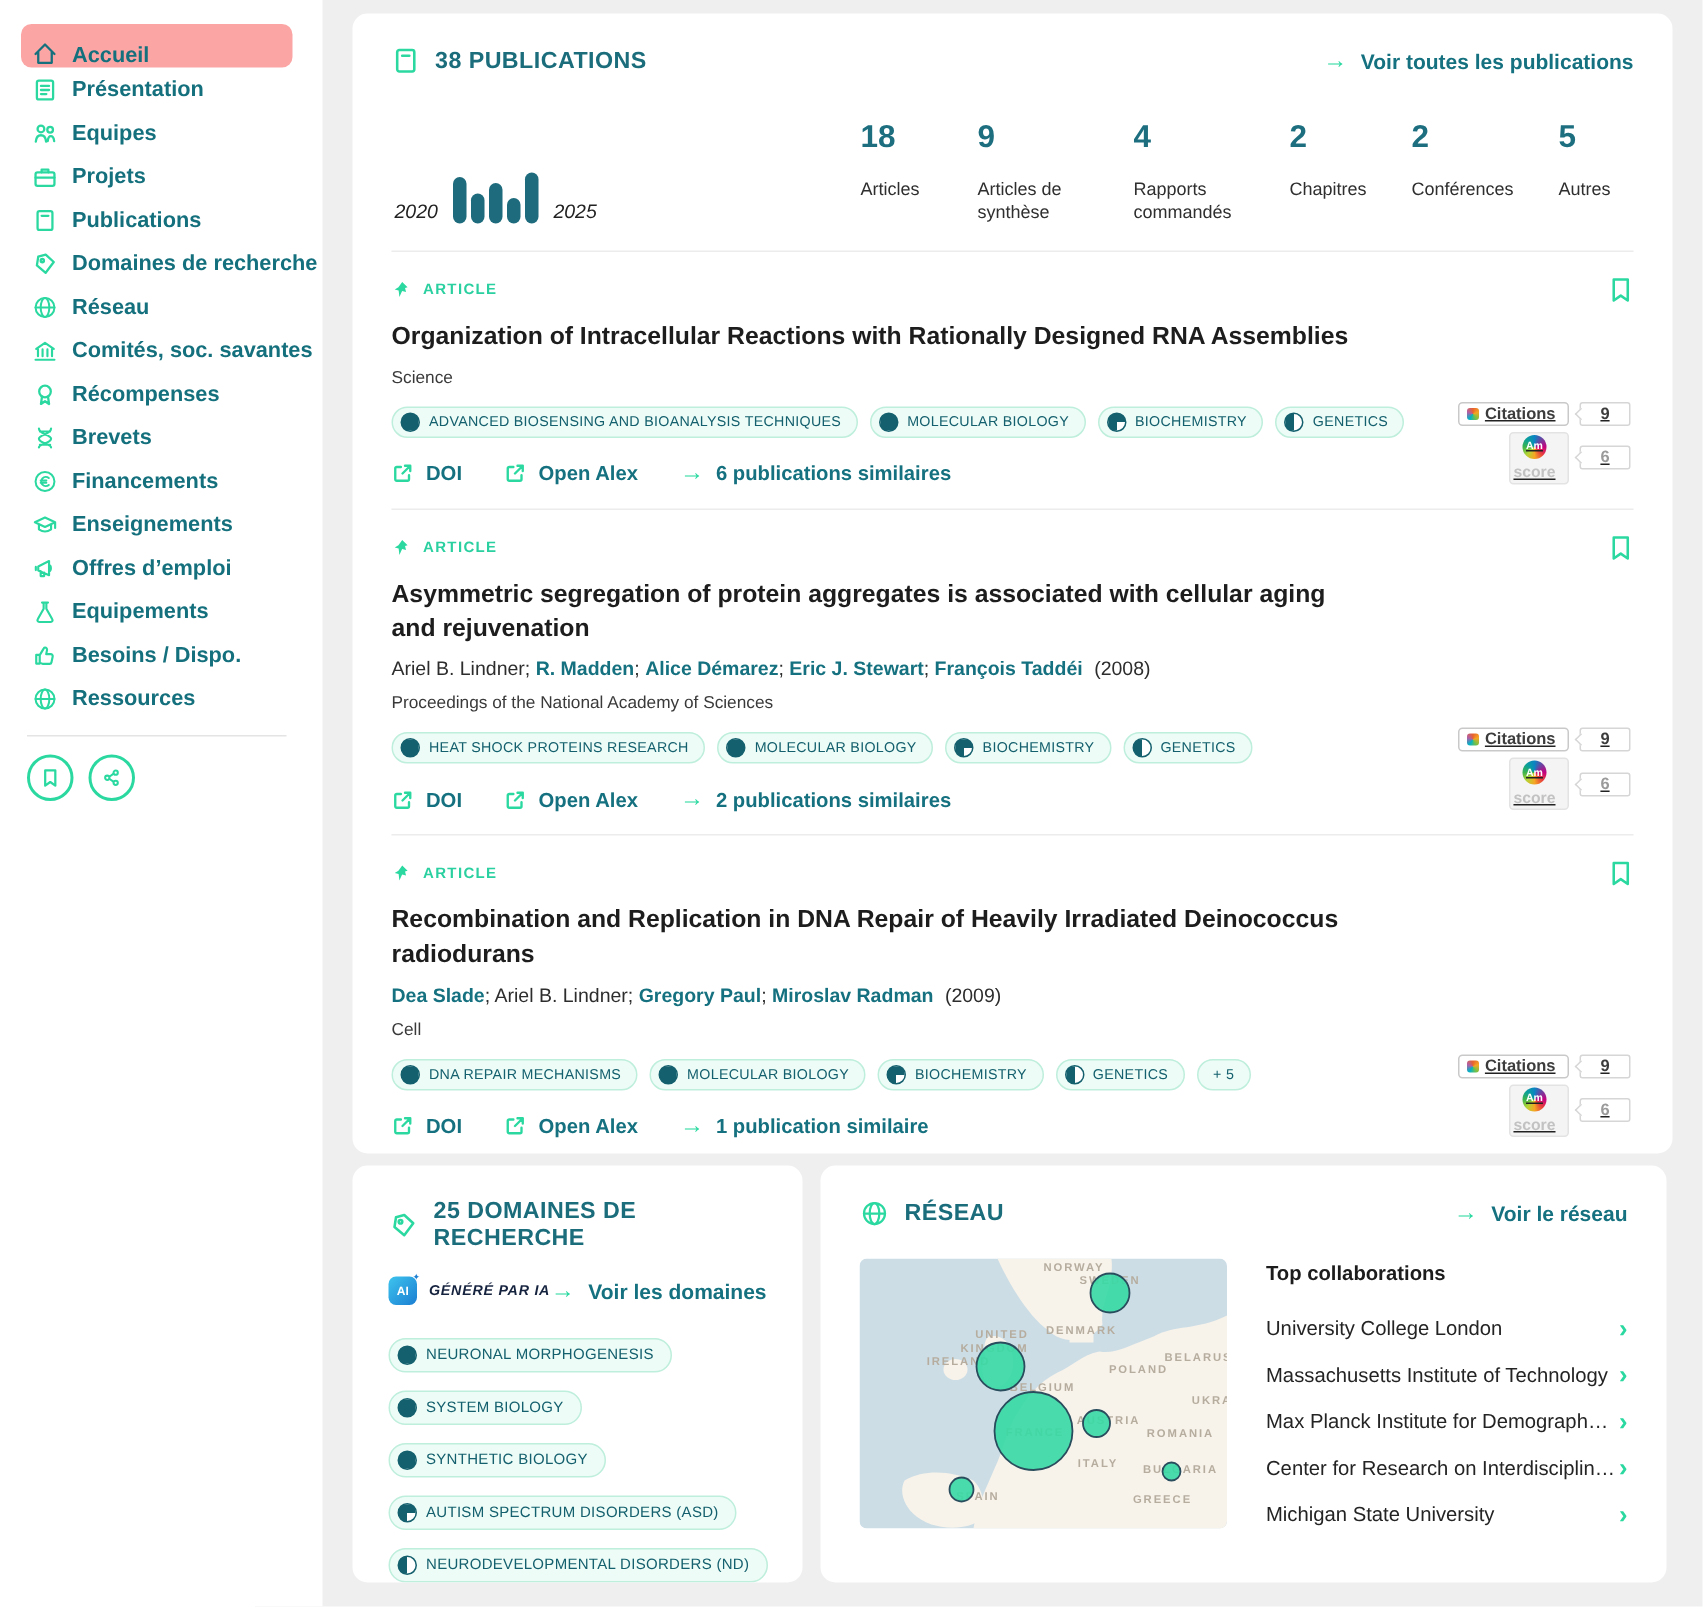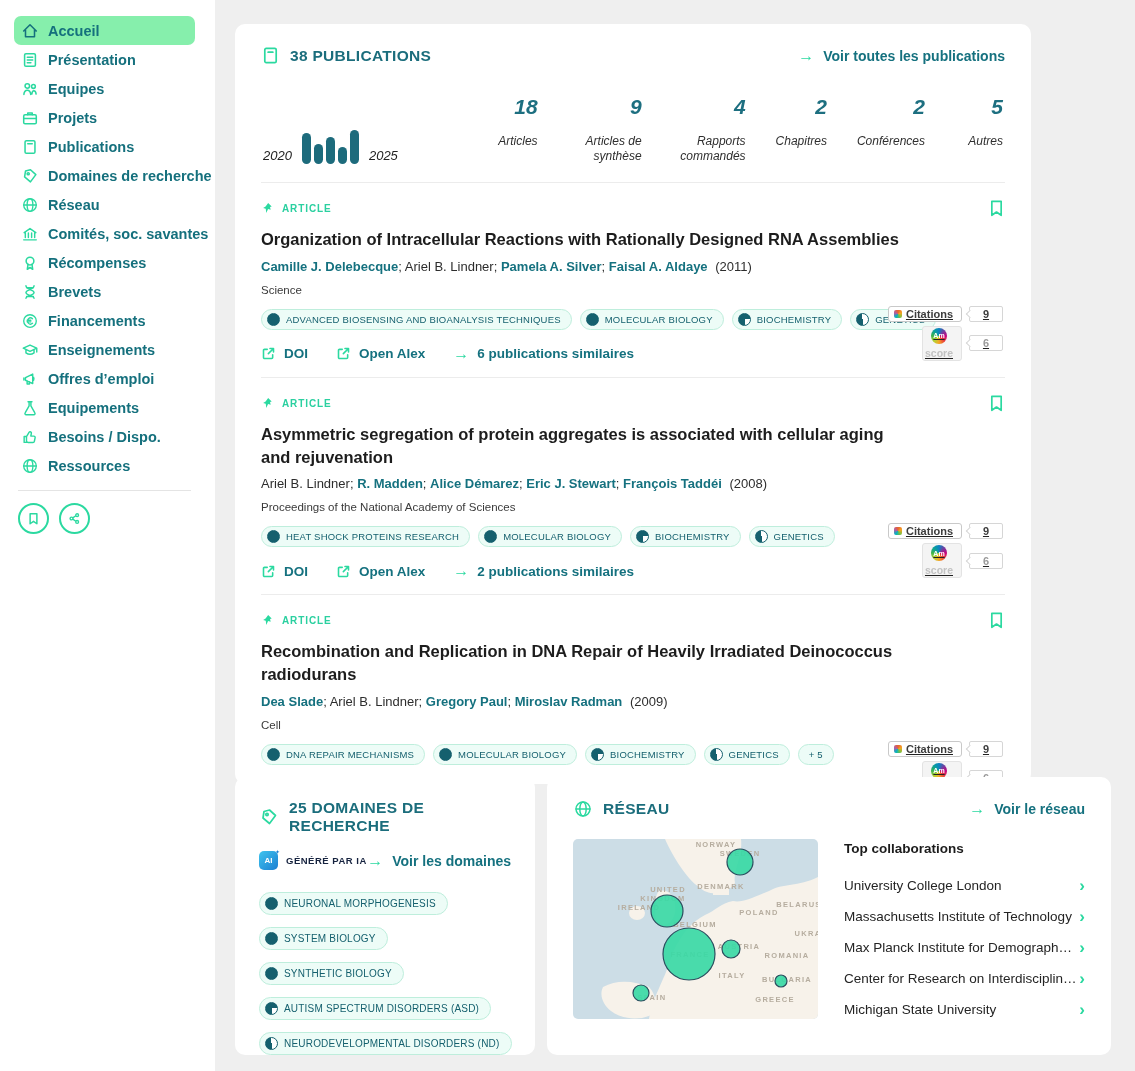--- a/index.html
+++ b/index.html
@@ -7,43 +7,43 @@
   body {
     font-family: "Liberation Sans", "DejaVu Sans", sans-serif;
     background:#efefef; position:relative; overflow:hidden;
     color:#222;
   }
   
   .sidebar { position:absolute; left:0; top:0; width:215px; height:1071px; background:#fff; padding:16px 20px 0 14px; }
   .nav-item { display:flex; align-items:center; gap:9px; height:29px; padding:0 7px; border-radius:7px;
               color:#15707d; font-size:14.5px; font-weight:600; cursor:pointer; white-space:nowrap; }
   .nav-item .nav-icon { color:#2bd9a0; display:flex; flex:none; }
-  .nav-item.active { background:#86efac; }
+  .nav-item.active { background:#fca5a5;align-items:flex-end; }
   .nav-item.active .nav-icon { color:#15707d; }
   .nav-divider { border:none; border-top:1px solid #e4e4e4; margin:10px 4px 12px 4px; }
   .nav-circles { display:flex; gap:10px; padding-left:4px; }
   .circle-btn { width:31px; height:31px; border-radius:50%; border:2px solid #2bd9a0; background:#fff;
                 color:#2bd9a0; display:flex; align-items:center; justify-content:center; cursor:pointer; }
   
-  .main-card { position:absolute; left:235px; top:24px; width:796px; height:760px; background:#fff;
+  .main-card { position:absolute; left:235px; top:9px; width:880px; height:760px; background:#fff;
                border-radius:10px; padding:22px 26px 0 26px; overflow:hidden; }
   .card-header { display:flex; align-items:center; }
   .card-header .hicon { color:#2bd9a0; display:flex; margin-right:10px; }
   .card-title { color:#1b6d7c; font-size:15.5px; font-weight:700; letter-spacing:.3px; }
   .hlink { margin-left:auto; display:flex; align-items:center; gap:9px; color:#15717f;
            font-size:14px; font-weight:700; cursor:pointer; }
   .hlink .arrow, .arrow { color:#2bd9a0; font-size:16px; font-weight:700; }
   
   .overview-row { display:flex; align-items:flex-end; margin:30px 2px 18px 2px; }
   .chart-wrap { display:flex; align-items:flex-end; gap:10px;font-style:italic; }
   .chart-year { font-size:13px; color:#222; padding-bottom:1px; }
   .bars { display:flex; align-items:flex-end; gap:3px; height:38px; }
   .bar { width:9px; border-radius:4.5px; background:#1d6b7c; }
   .stats { display:flex; gap:30px; margin-left:auto; }
-  .stat { text-align:right; min-width:48px;font-style:italic; }
+  .stat { text-align:left; min-width:48px; }
   .stat-num { font-size:21px; font-weight:700; color:#1d6f80; }
   .stat-label { font-size:12px; color:#2f2f2f; margin-top:15px; line-height:1.25; max-width:74px; }
   
   .pub { border-top:1px solid #ececec; padding:16px 0 14px 0; position:relative; }
   .pub-top { display:flex; align-items:center; gap:8px; }
   .pin { color:#2bd9a0; display:flex; }
   .article-label { color:#2bd0a0; font-size:10px; font-weight:700; letter-spacing:.9px; }
   .bookmark-btn { margin-left:auto; background:none; border:none; color:#2bd9a0; cursor:pointer; display:flex; }
   .pub-title { font-size:16.5px; font-weight:700; color:#1d1d1d; margin:10px 0 8px 0; max-width:655px; line-height:1.38; }
   .pub-authors { font-size:13px; color:#2d2d2d; }
@@ -79,21 +79,21 @@
   .alt-ring span { font-size:7px; font-weight:700; color:#fff; }
   .score-label { font-size:10.5px; font-weight:700; color:#c2c2c2; }
   
   .domains-card { position:absolute; left:235px; top:777px; width:300px; height:278px; background:#fff;
                   border-radius:10px; padding:22px 24px; overflow:hidden; }
   .ai-row { display:flex; align-items:center; margin-top:16px; }
   .ai-badge { width:19px; height:19px; border-radius:5px; background:linear-gradient(135deg,#3ec4ee,#1b7ed2);
               color:#fff; font-size:8px; font-weight:700; display:flex; align-items:center; justify-content:center;
               margin-right:8px; position:relative; }
   .ai-badge::after { content:"✦"; position:absolute; top:-3px; right:-2px; font-size:6px; color:#1b7ed2; }
-  .ai-label { font-size:9.5px; font-weight:700; color:#16233f; letter-spacing:.5px; }
+  .ai-label { font-size:9.5px; font-weight:700; color:#16233f; letter-spacing:.5px;font-style:italic; }
   .ai-row .hlink { font-size:14px; }
   .domain-pills { display:flex; flex-direction:column; align-items:flex-start; gap:12px; margin-top:22px; }
   .domain-pills .pill { font-size:10px; padding:4px 11px 4px 5px; border-radius:13px; }
   .network-card { position:absolute; left:547px; top:777px; width:564px; height:278px; background:#fff;
                   border-radius:10px; padding:22px 26px; overflow:hidden; }
   .network-body { display:flex; gap:26px; margin-top:20px; }
   .map { width:245px; height:180px; border-radius:5px; flex:none; }
   .map text { font-size:7.5px; font-weight:600; fill:#b6ad9f; letter-spacing:1.3px; }
   .collabs { flex:1; padding-top:2px; }
   .collab-title { font-size:13.5px; font-weight:700; color:#1c1c1c; margin-bottom:14px; }
@@ -326,27 +326,20 @@
           </svg>
         </span>
       <span class="article-label">ARTICLE</span>
       <button class="bookmark-btn">
           <svg width="17" height="19" viewBox="0 0 20 22" fill="none" stroke="currentColor" stroke-width="2" stroke-linejoin="round">
             <path d="M4.5 2.5h11V19l-5.5-3.8L4.5 19Z"></path>
           </svg>
         </button>
     </div>
     <h2 class="pub-title">Organization of Intracellular Reactions with Rationally Designed RNA Assemblies</h2>
-    <p class="pub-authors">
-      <span class="author link">Camille J. Delebecque</span>
-      <span class="author">Ariel B. Lindner</span>
-      <span class="author link">Pamela A. Silver</span>
-      <span class="author link last">Faisal A. Aldaye</span>
-      <span class="year">(2011)</span>
-    </p>
     <p class="pub-journal">Science</p>
     <div class="tag-row">
       <span class="pill">
           <i class="pie" style="background: conic-gradient(from 180deg, rgb(21, 96, 110) 360deg, rgb(255, 255, 255) 0deg);"></i>
           <span>ADVANCED BIOSENSING AND BIOANALYSIS TECHNIQUES</span>
         </span>
       <span class="pill">
           <i class="pie" style="background: conic-gradient(from 180deg, rgb(21, 96, 110) 360deg, rgb(255, 255, 255) 0deg);"></i>
           <span>MOLECULAR BIOLOGY</span>
         </span>

